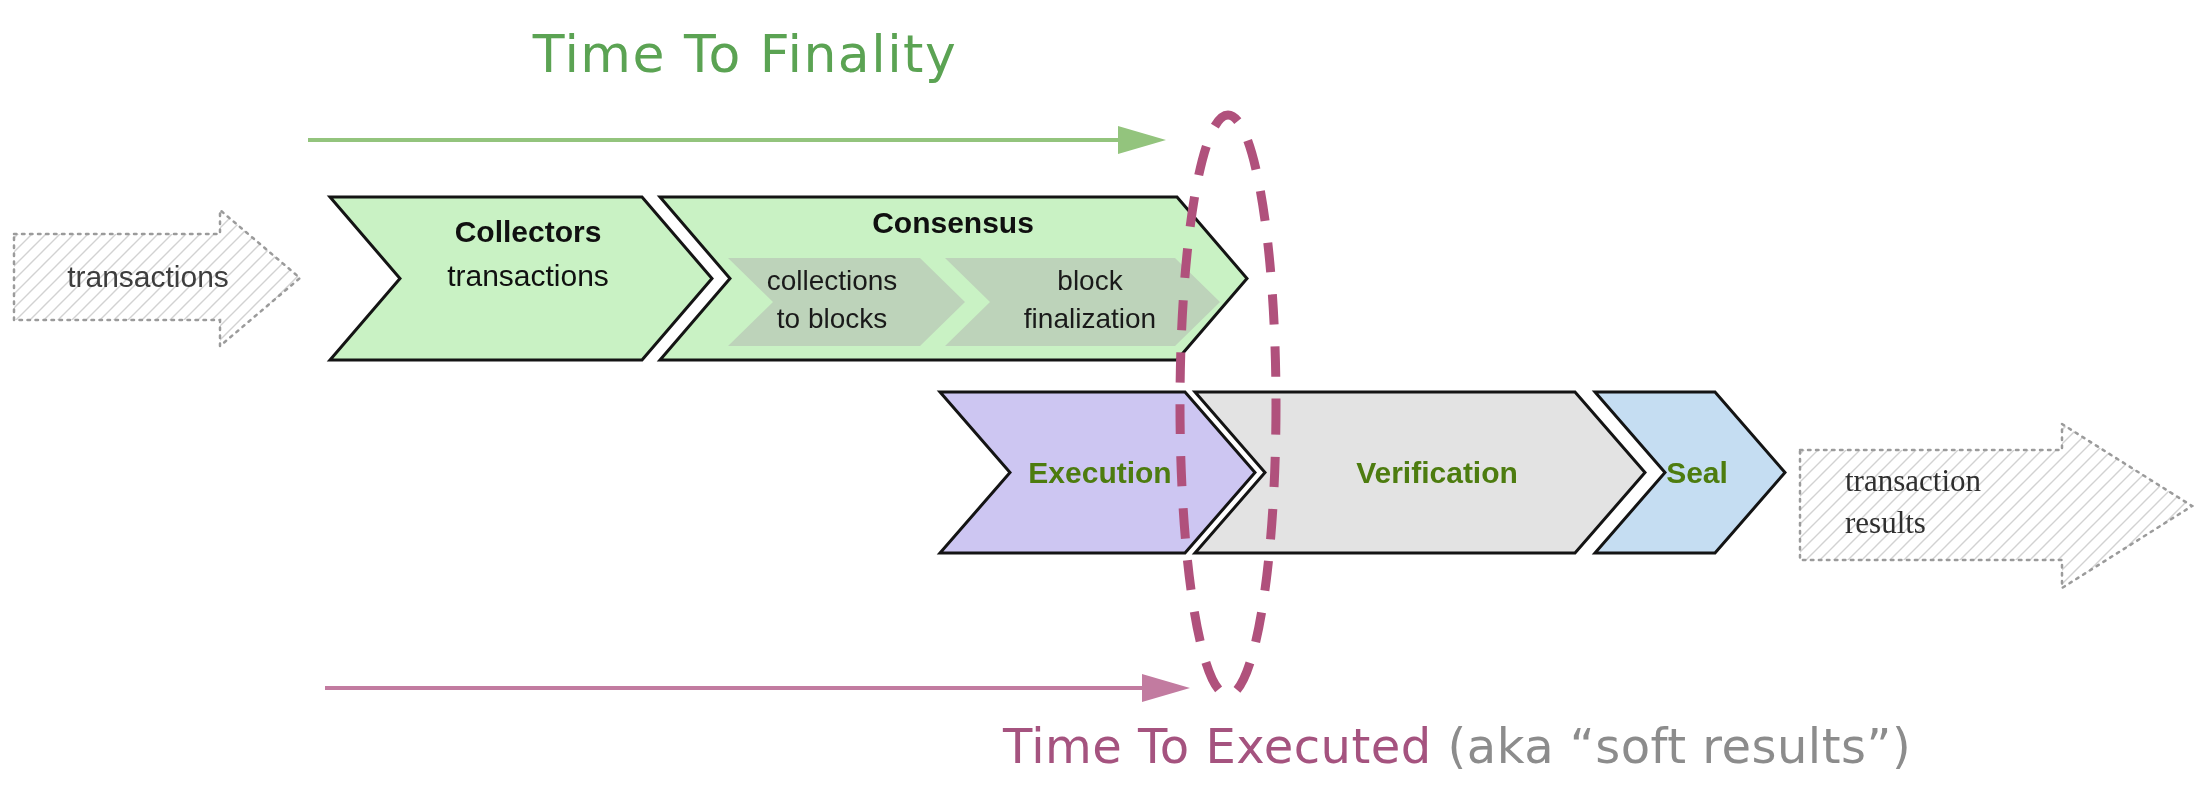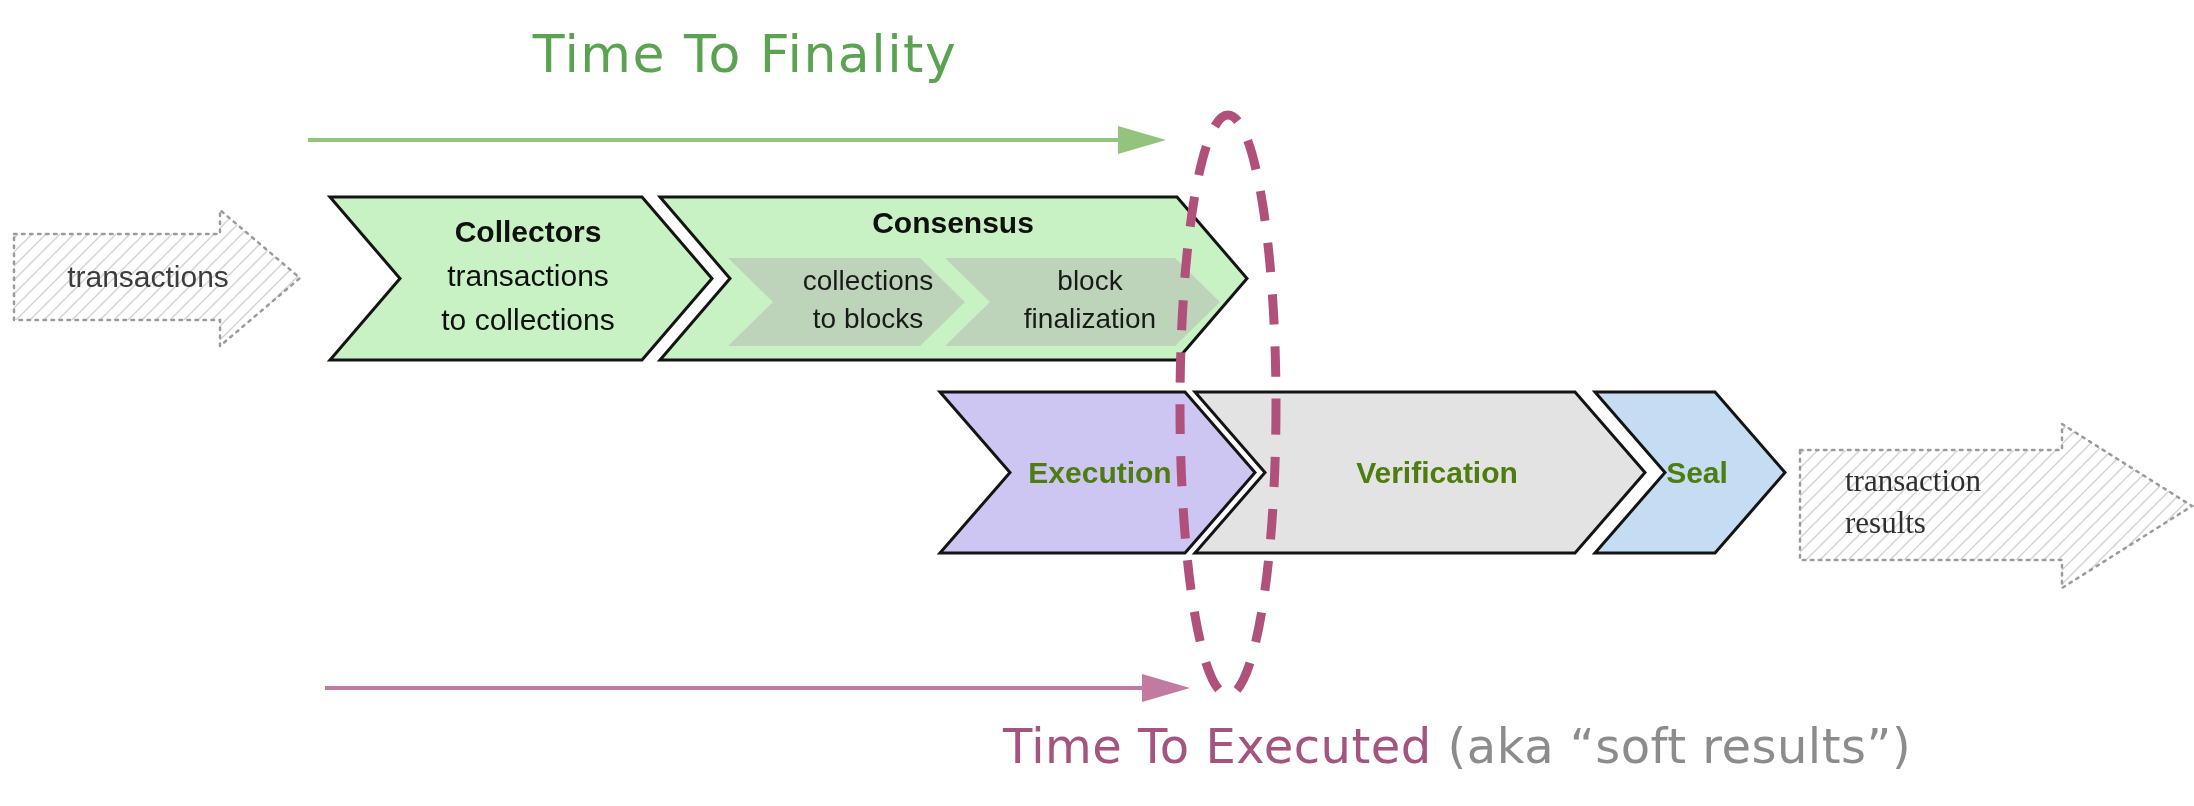--- a/index.html
+++ b/index.html
@@ -75,26 +75,25 @@
     <ellipse cx="1228" cy="405" rx="48" ry="290" fill="none" stroke="#b0517c" stroke-width="9" stroke-dasharray="30 22"></ellipse>
   </svg>
 
   <div class="txt center title-top" style="left:745px;top:24px;">Time To Finality</div>
 
   <div class="txt center sketch-label" style="left:148px;top:260px;">transactions</div>
 
   <div class="txt center chev-label" style="left:528px;top:210px;width:330px;">
     <div class="b">Collectors</div>
     <div>transactions</div>
-    <div>to collections</div>
   </div>
 
   <div class="txt center chev-title" style="left:953px;top:206px;">Consensus</div>
 
-  <div class="txt center sub-label" style="left:868px;top:262px;width:260px;">
+  <div class="txt center sub-label" style="left:832px;top:262px;width:260px;">
     <div>collections</div>
     <div>to blocks</div>
   </div>
 
   <div class="txt center sub-label" style="left:1090px;top:262px;width:260px;">
     <div>block</div>
     <div>finalization</div>
   </div>
 
   <div class="txt center big-label" style="left:1100px;top:456px;">Execution</div>

